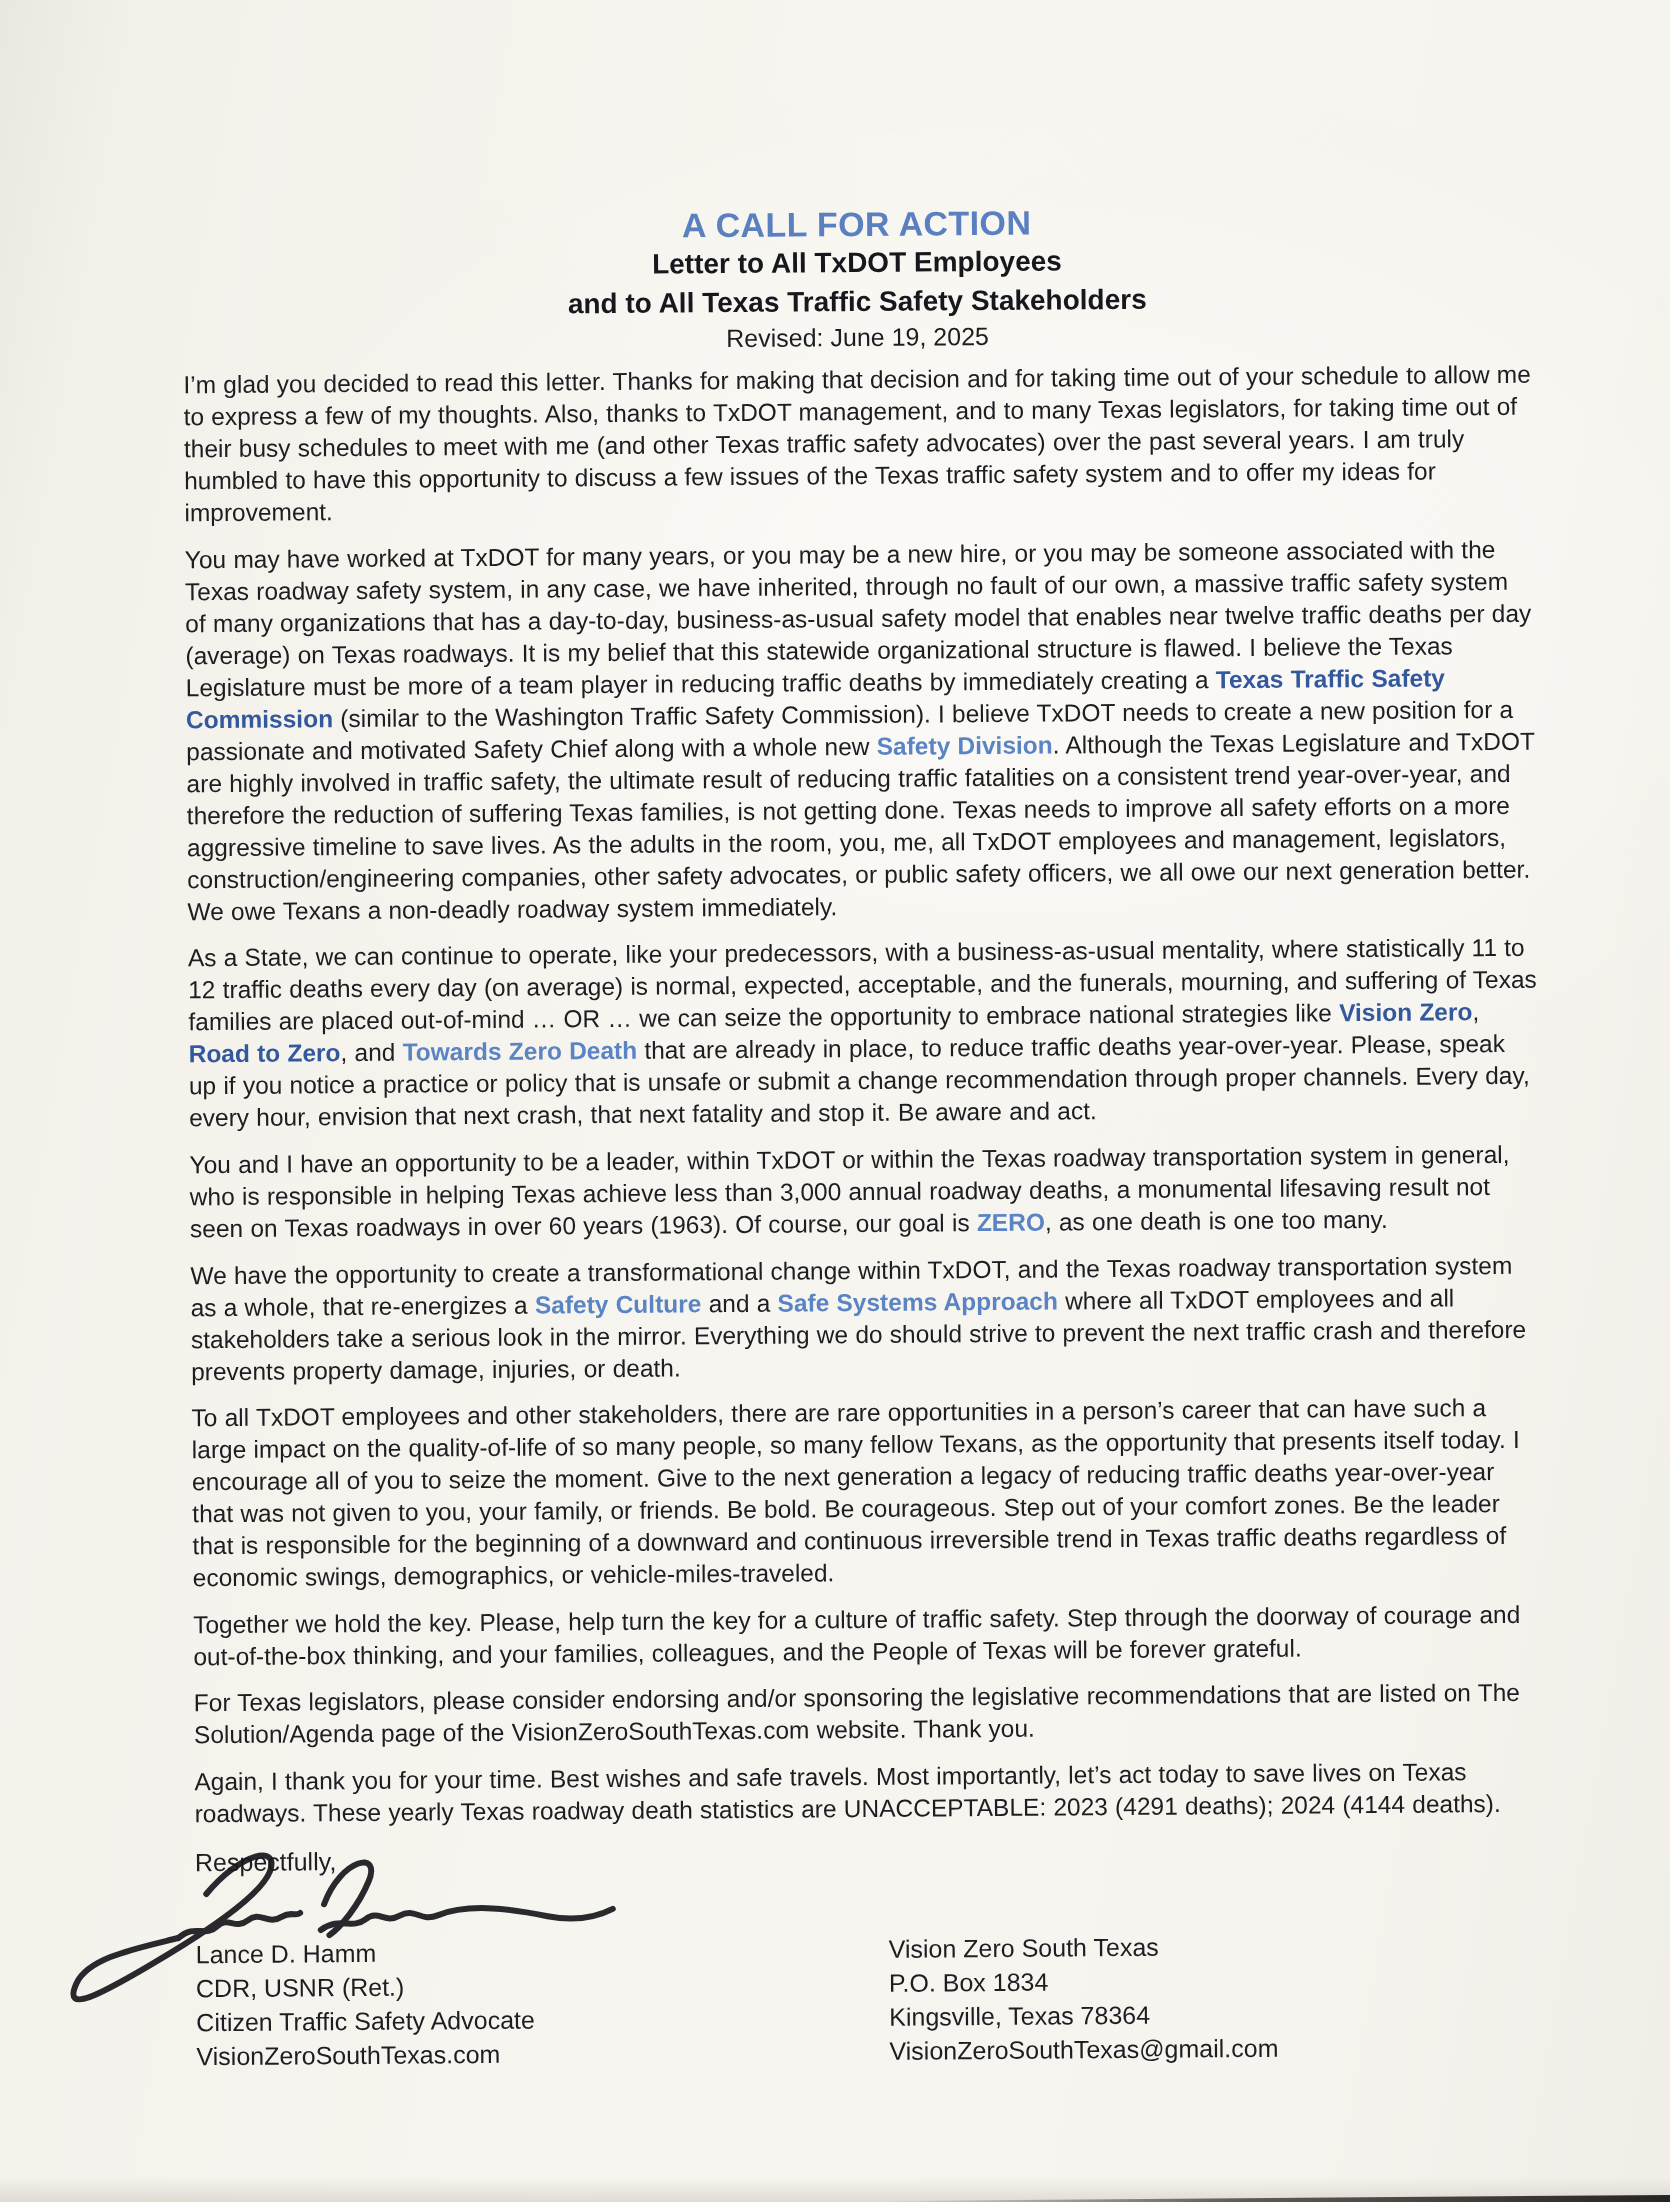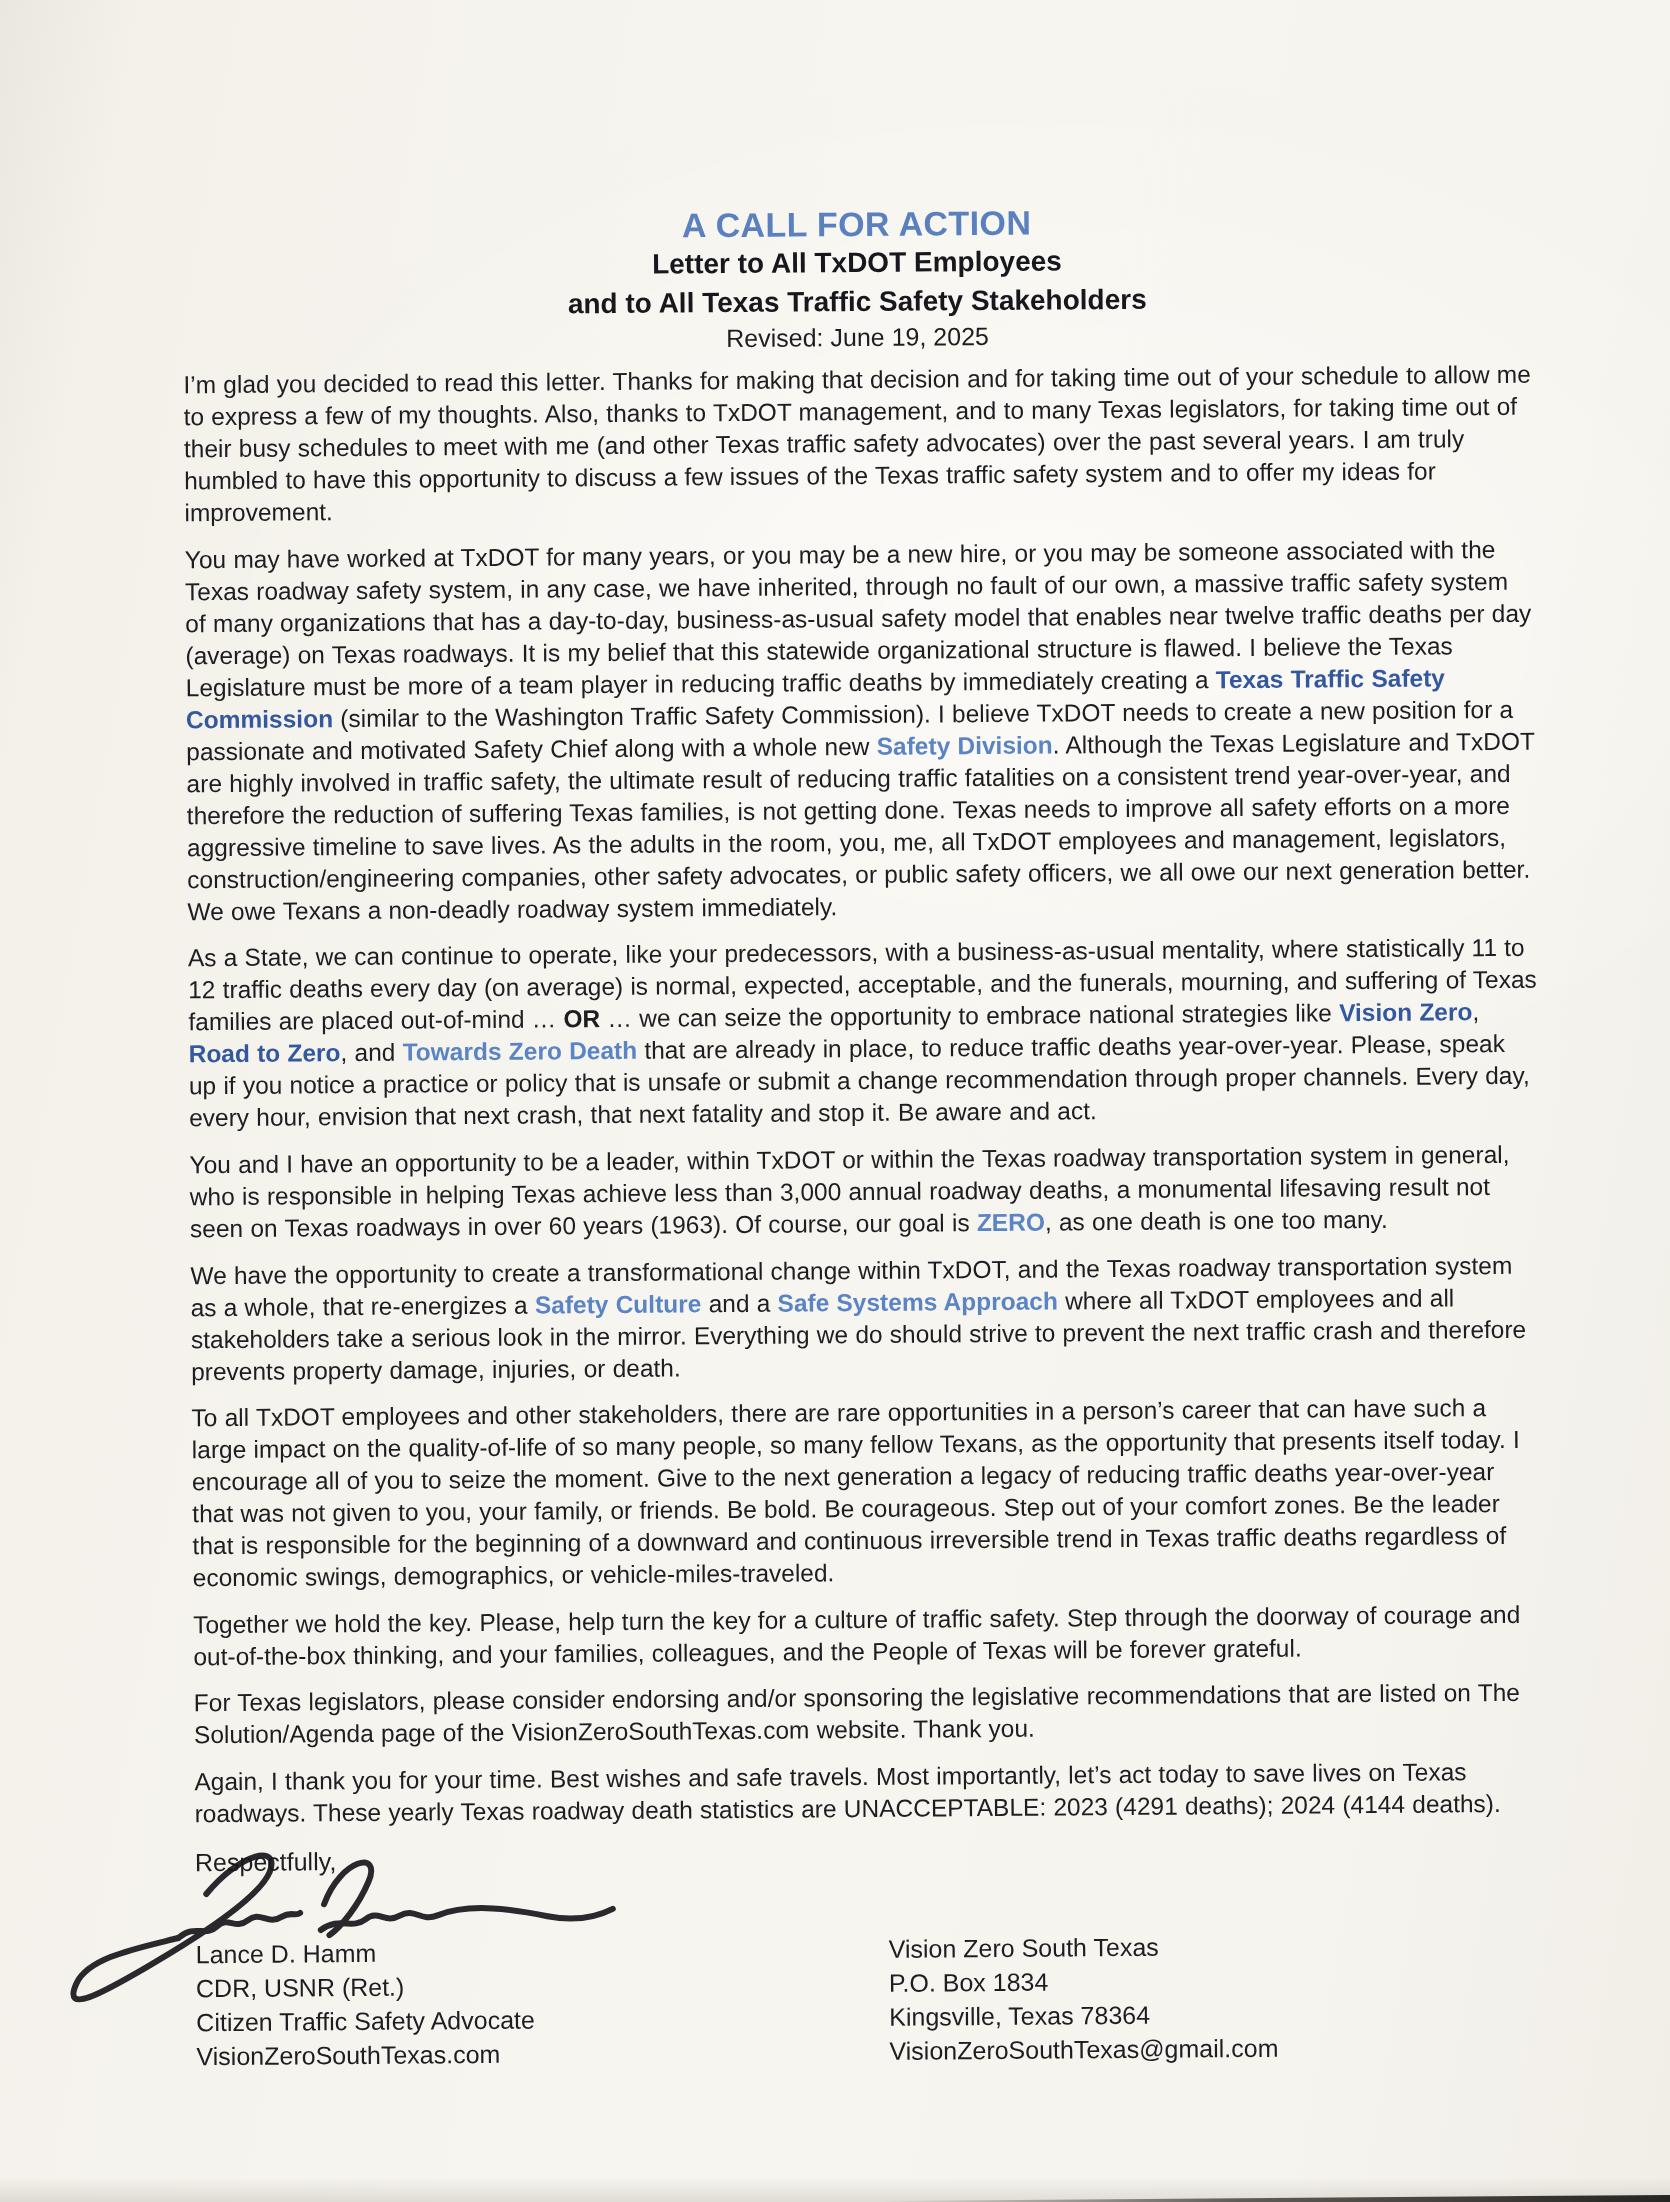--- a/index.html
+++ b/index.html
@@ -36,21 +36,21 @@
   }
   .sub { font-size: 28px; line-height: 39px; font-weight: bold; color: #17171d; }
   .revised { font-size: 25px; line-height: 33px; font-weight: normal; color: #1d1d22; }
 
   main p {
     margin: 0 0 14.6px 0;
     font-size: 24.5px; line-height: 32px;
     text-align: left; word-spacing: 0.4px;
   }
   .r-n { font-weight: normal; }
-  .r-b { font-weight: bold; }
+  .r-b { font-weight: normal; }
   .r-d { font-weight: bold; color: var(--link-dark-blue, #33589e); }
   .r-l { font-weight: bold; color: var(--link-light-blue, #5b84c4); }
 
   .closing { margin-top: 5.2px; font-size: 25px; line-height: 34px; }
   .salutation { margin-bottom: 1.7px; }
   .sig-block { position: relative; }
   .sig {
     position: absolute; left: -131px; top: -36px; width: 559px; height: 189px;
     pointer-events: none;
   }

